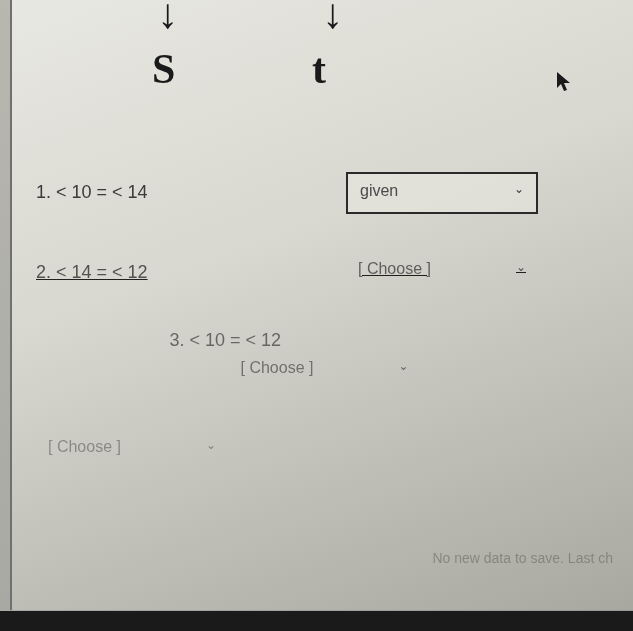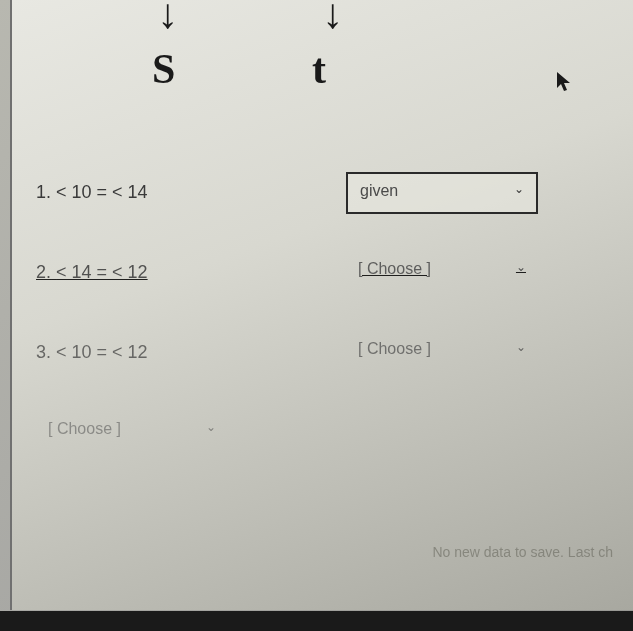--- a/index.html
+++ b/index.html
@@ -87,25 +87,25 @@
       justify-content: space-between;
       cursor: pointer;
     }
     .reason-box.unbox {
       border: none;
       background: transparent;
     }
     .reason-box .chev { font-size: 12px; color: #3a3a3a; }
     .reason-box.unbox .chev { color: #3a3a3a; }
     .faded-1 { opacity: 0.85; text-decoration: underline; }
-    .faded-2 { opacity: 0.7; }
+    .faded-2 { opacity: 0.7; flex-direction: column; }
     .faded-3 { opacity: 0.5; }
     .footer-text {
       position: absolute;
-      bottom: 50px;
+      bottom: 44px;
       right: 20px;
       font-size: 14px;
       color: #6a6a60;
       opacity: 0.6;
     }
     .bottom-bar {
       position: absolute;
       bottom: 0;
       left: 0;
       width: 100%;

